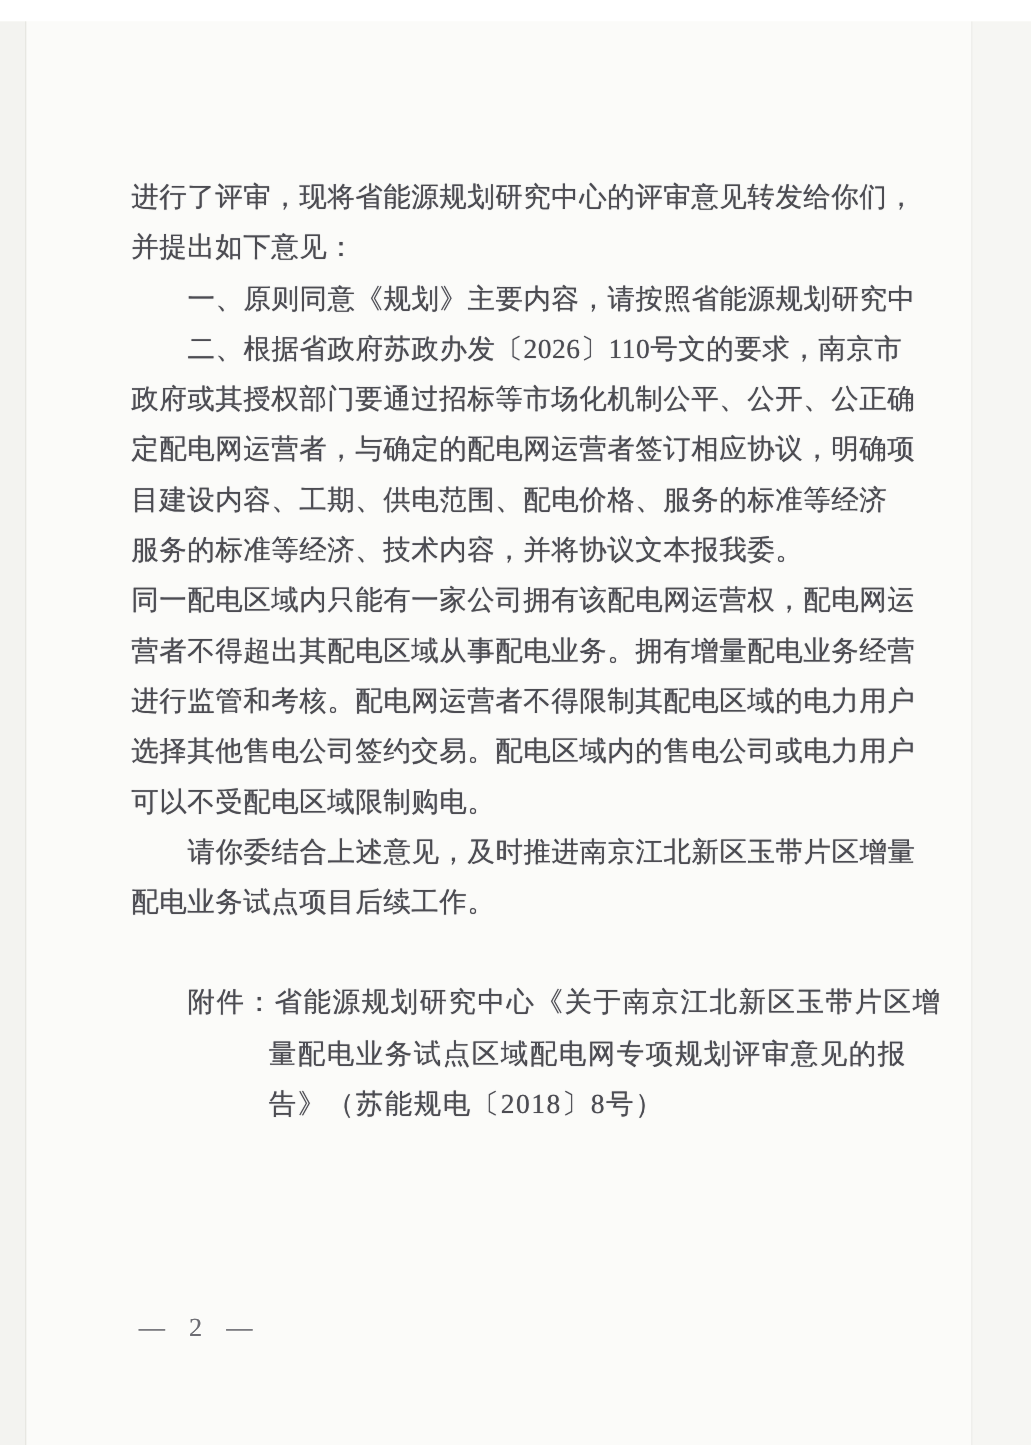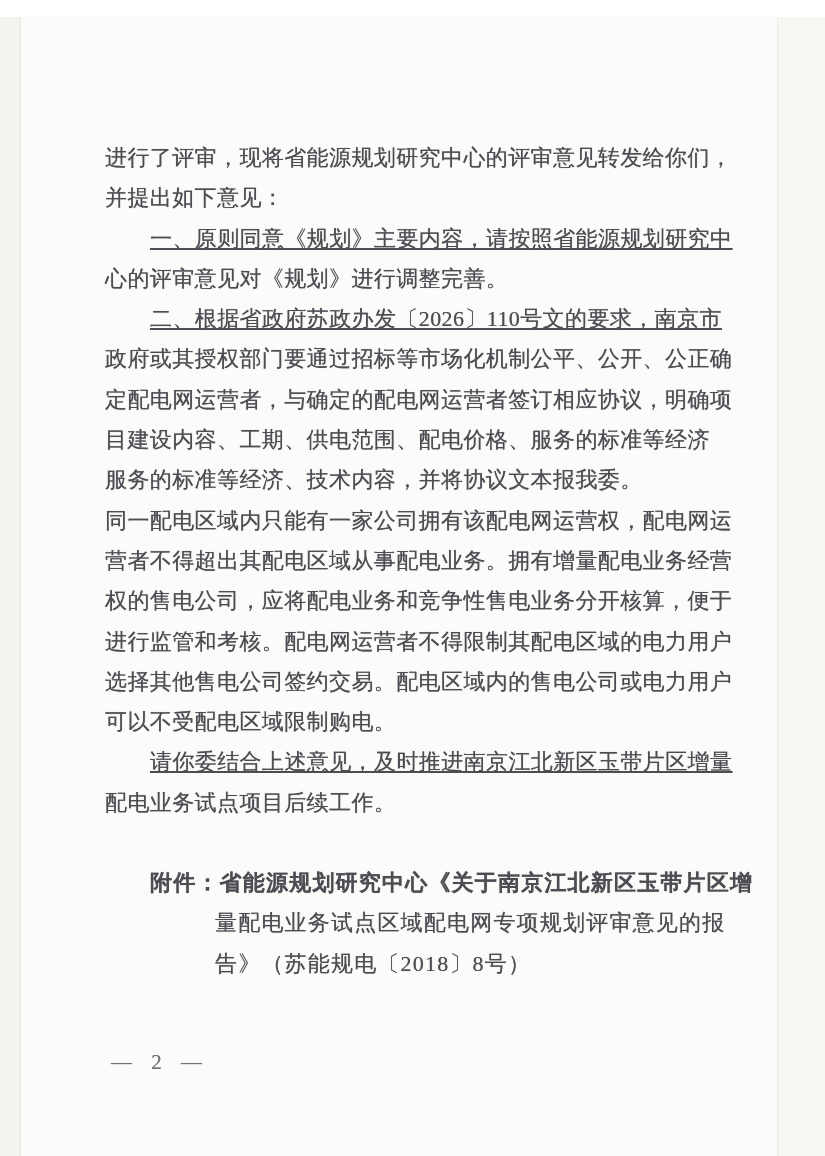--- a/index.html
+++ b/index.html
@@ -51,26 +51,26 @@
     font-size: 22px;
     line-height: 40.3px;
     color: #4c4c52;
     letter-spacing: 0.4px;
     text-shadow: 0 0 0.7px rgba(76,76,86,0.75);
   }
   .t-line {
     white-space: nowrap;
     height: 40.3px;
   }
-  .t-line.ind { text-indent: 45px; text-decoration: underline; }
+  .t-line.ind { text-indent: 45px; }
   .attachment {
     margin-top: 40px;
     letter-spacing: 1.2px;
   }
-  .att-first { text-indent: 45px; font-weight: bold; }
+  .att-first { text-indent: 45px; }
   .att-cont  { text-indent: 110px; }
   .page-number {
     position: absolute;
     left: 111px;
     top: 1033px;
     font-size: 21px;
     color: #6e6e74;
     letter-spacing: 7px;
     text-shadow: 0 0 0.5px rgba(110,110,116,0.7);
   }
@@ -81,29 +81,27 @@
 <div class="scan-page">
 
   <div class="edge-left-strip"></div>
   <div class="edge-right-strip"></div>
   <div class="edge-right-line"></div>
 
   <div class="doc-body">
     <div class="t-line">进行了评审，现将省能源规划研究中心的评审意见转发给你们，</div>
     <div class="t-line">并提出如下意见：</div>
     <div class="t-line ind">一、原则同意《规划》主要内容，请按照省能源规划研究中</div>
-    <div class="t-line">心的评审意见对《规划》进行调整完善。</div>
     <div class="t-line ind">二、根据省政府苏政办发〔2026〕110号文的要求，南京市</div>
     <div class="t-line">政府或其授权部门要通过招标等市场化机制公平、公开、公正确</div>
     <div class="t-line">定配电网运营者，与确定的配电网运营者签订相应协议，明确项</div>
     <div class="t-line">目建设内容、工期、供电范围、配电价格、服务的标准等经济</div>
     <div class="t-line">服务的标准等经济、技术内容，并将协议文本报我委。</div>
     <div class="t-line">同一配电区域内只能有一家公司拥有该配电网运营权，配电网运</div>
     <div class="t-line">营者不得超出其配电区域从事配电业务。拥有增量配电业务经营</div>
-    <div class="t-line">权的售电公司，应将配电业务和竞争性售电业务分开核算，便于</div>
     <div class="t-line">进行监管和考核。配电网运营者不得限制其配电区域的电力用户</div>
     <div class="t-line">选择其他售电公司签约交易。配电区域内的售电公司或电力用户</div>
     <div class="t-line">可以不受配电区域限制购电。</div>
     <div class="t-line ind">请你委结合上述意见，及时推进南京江北新区玉带片区增量</div>
     <div class="t-line">配电业务试点项目后续工作。</div>
 
     <div class="attachment">
       <div class="t-line att-first">附件：省能源规划研究中心《关于南京江北新区玉带片区增</div>
       <div class="t-line att-cont">量配电业务试点区域配电网专项规划评审意见的报</div>
       <div class="t-line att-cont">告》（苏能规电〔2018〕8号）</div>

